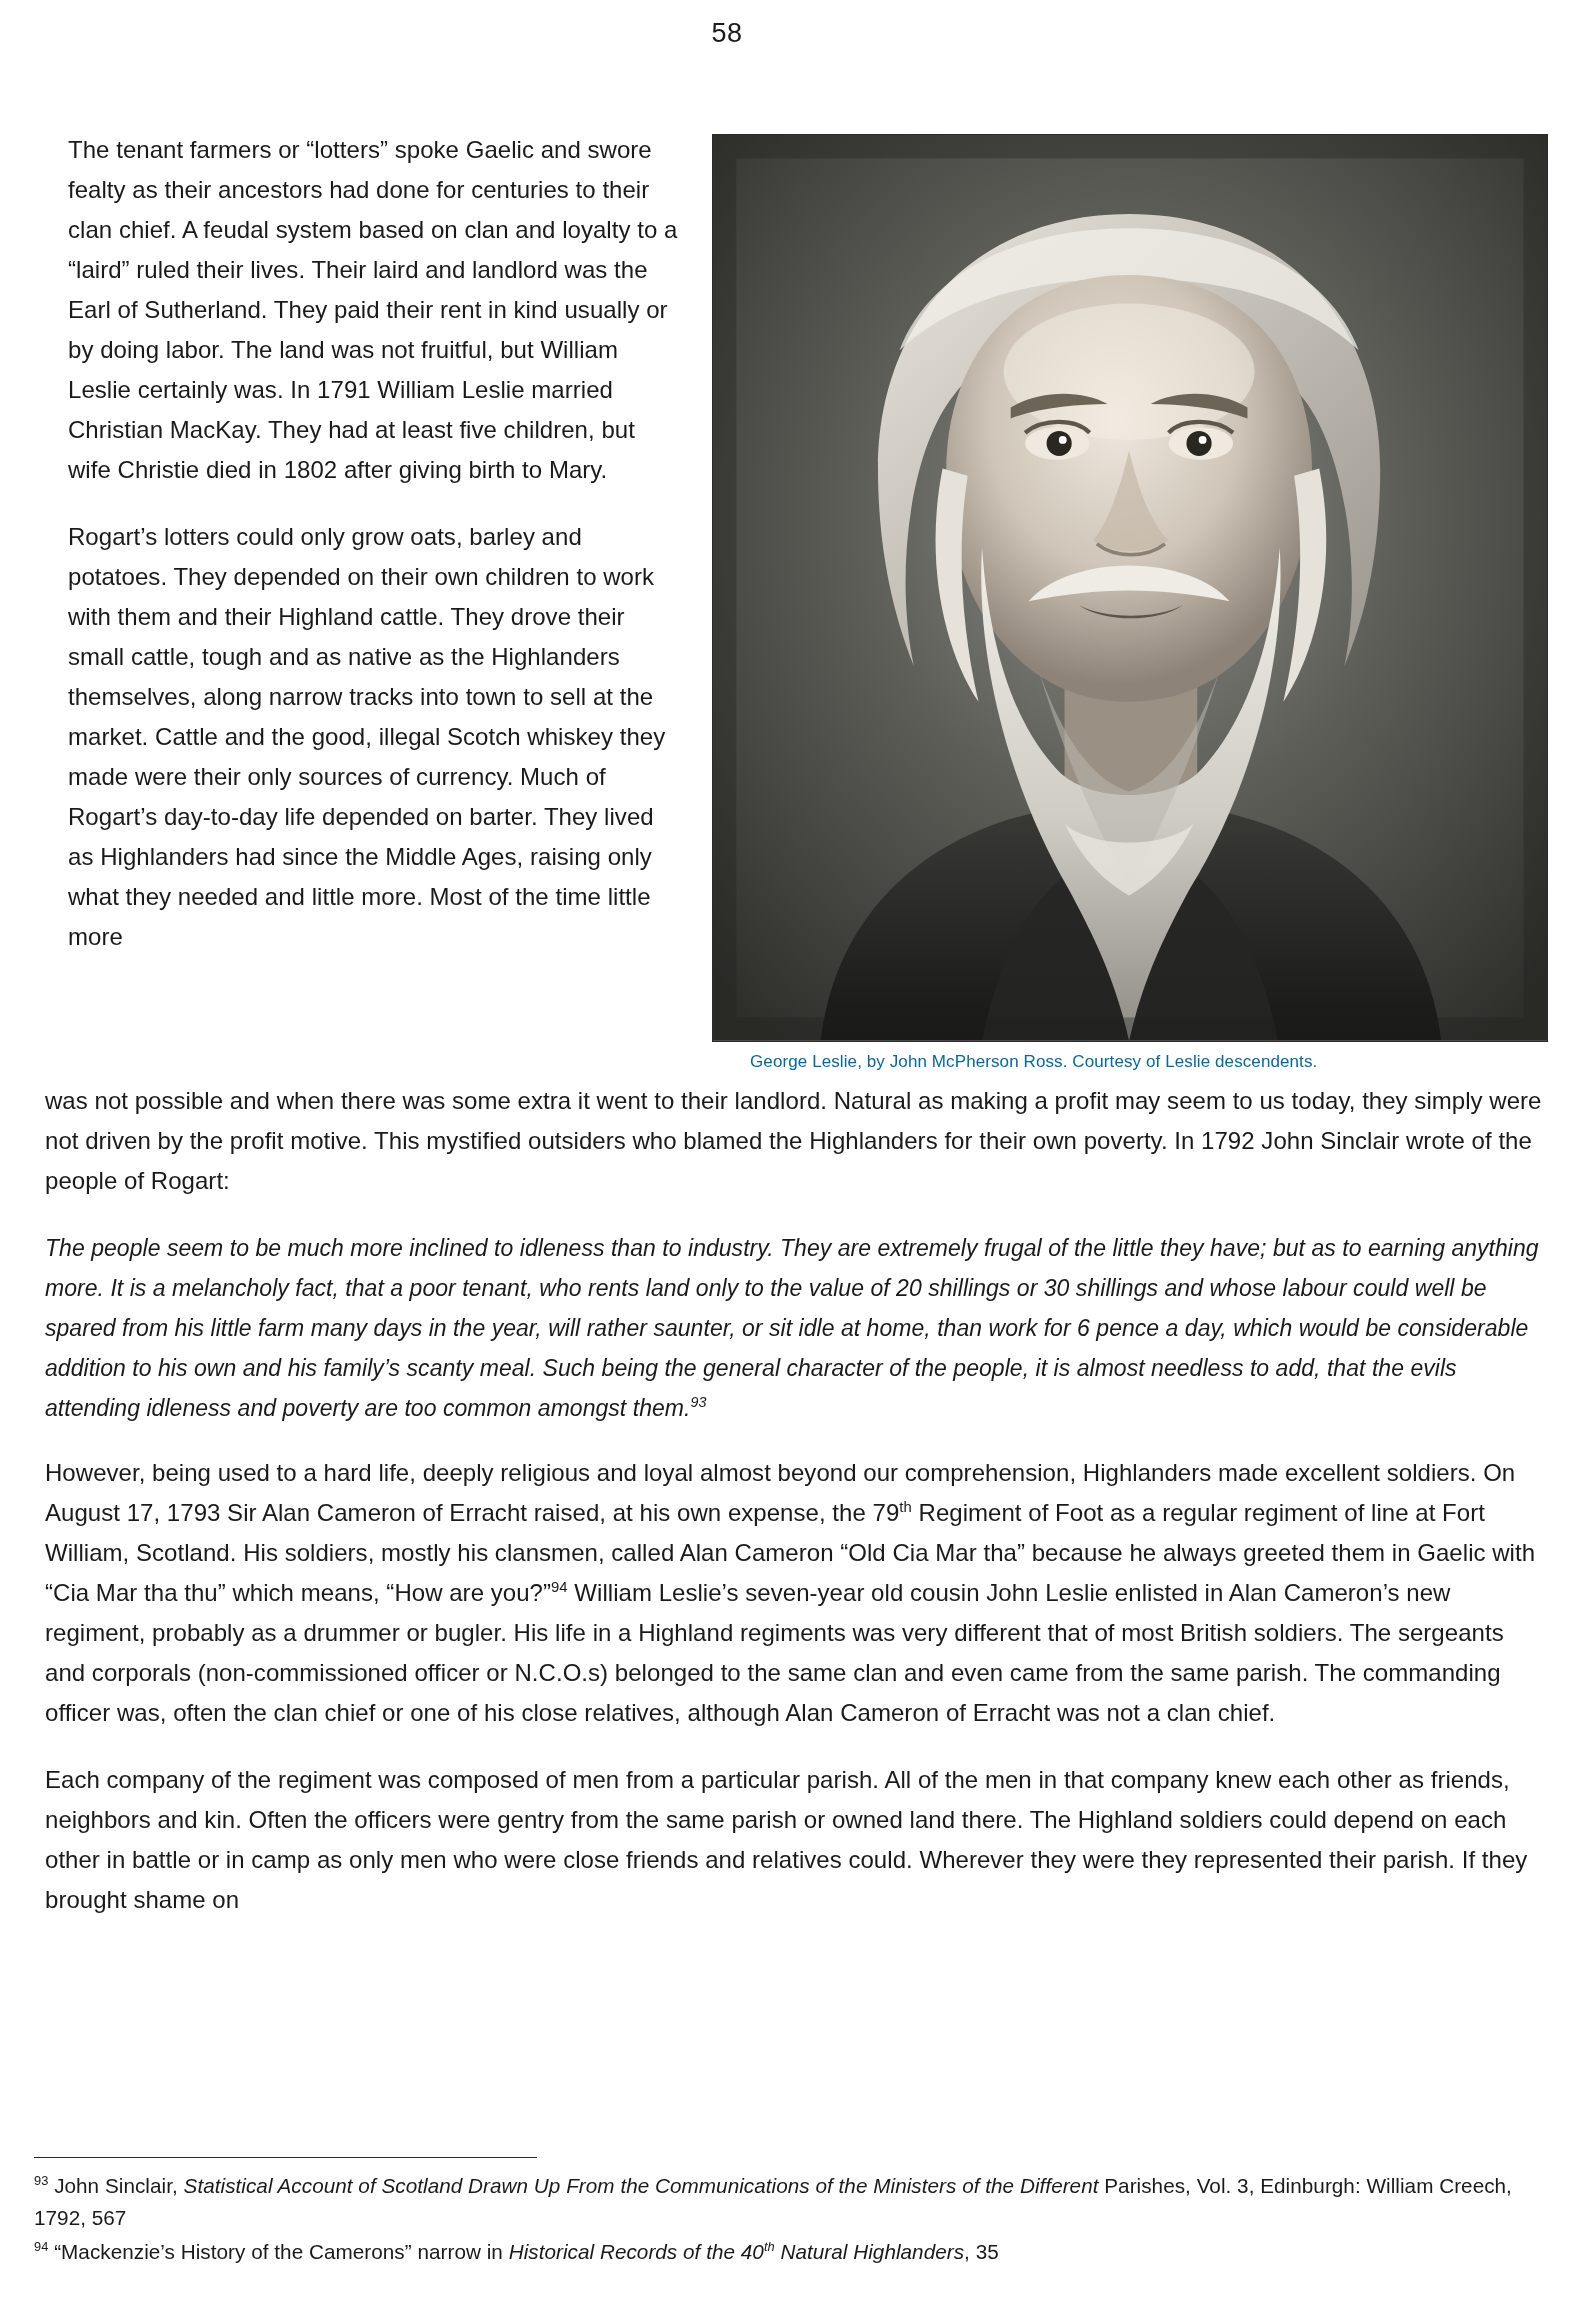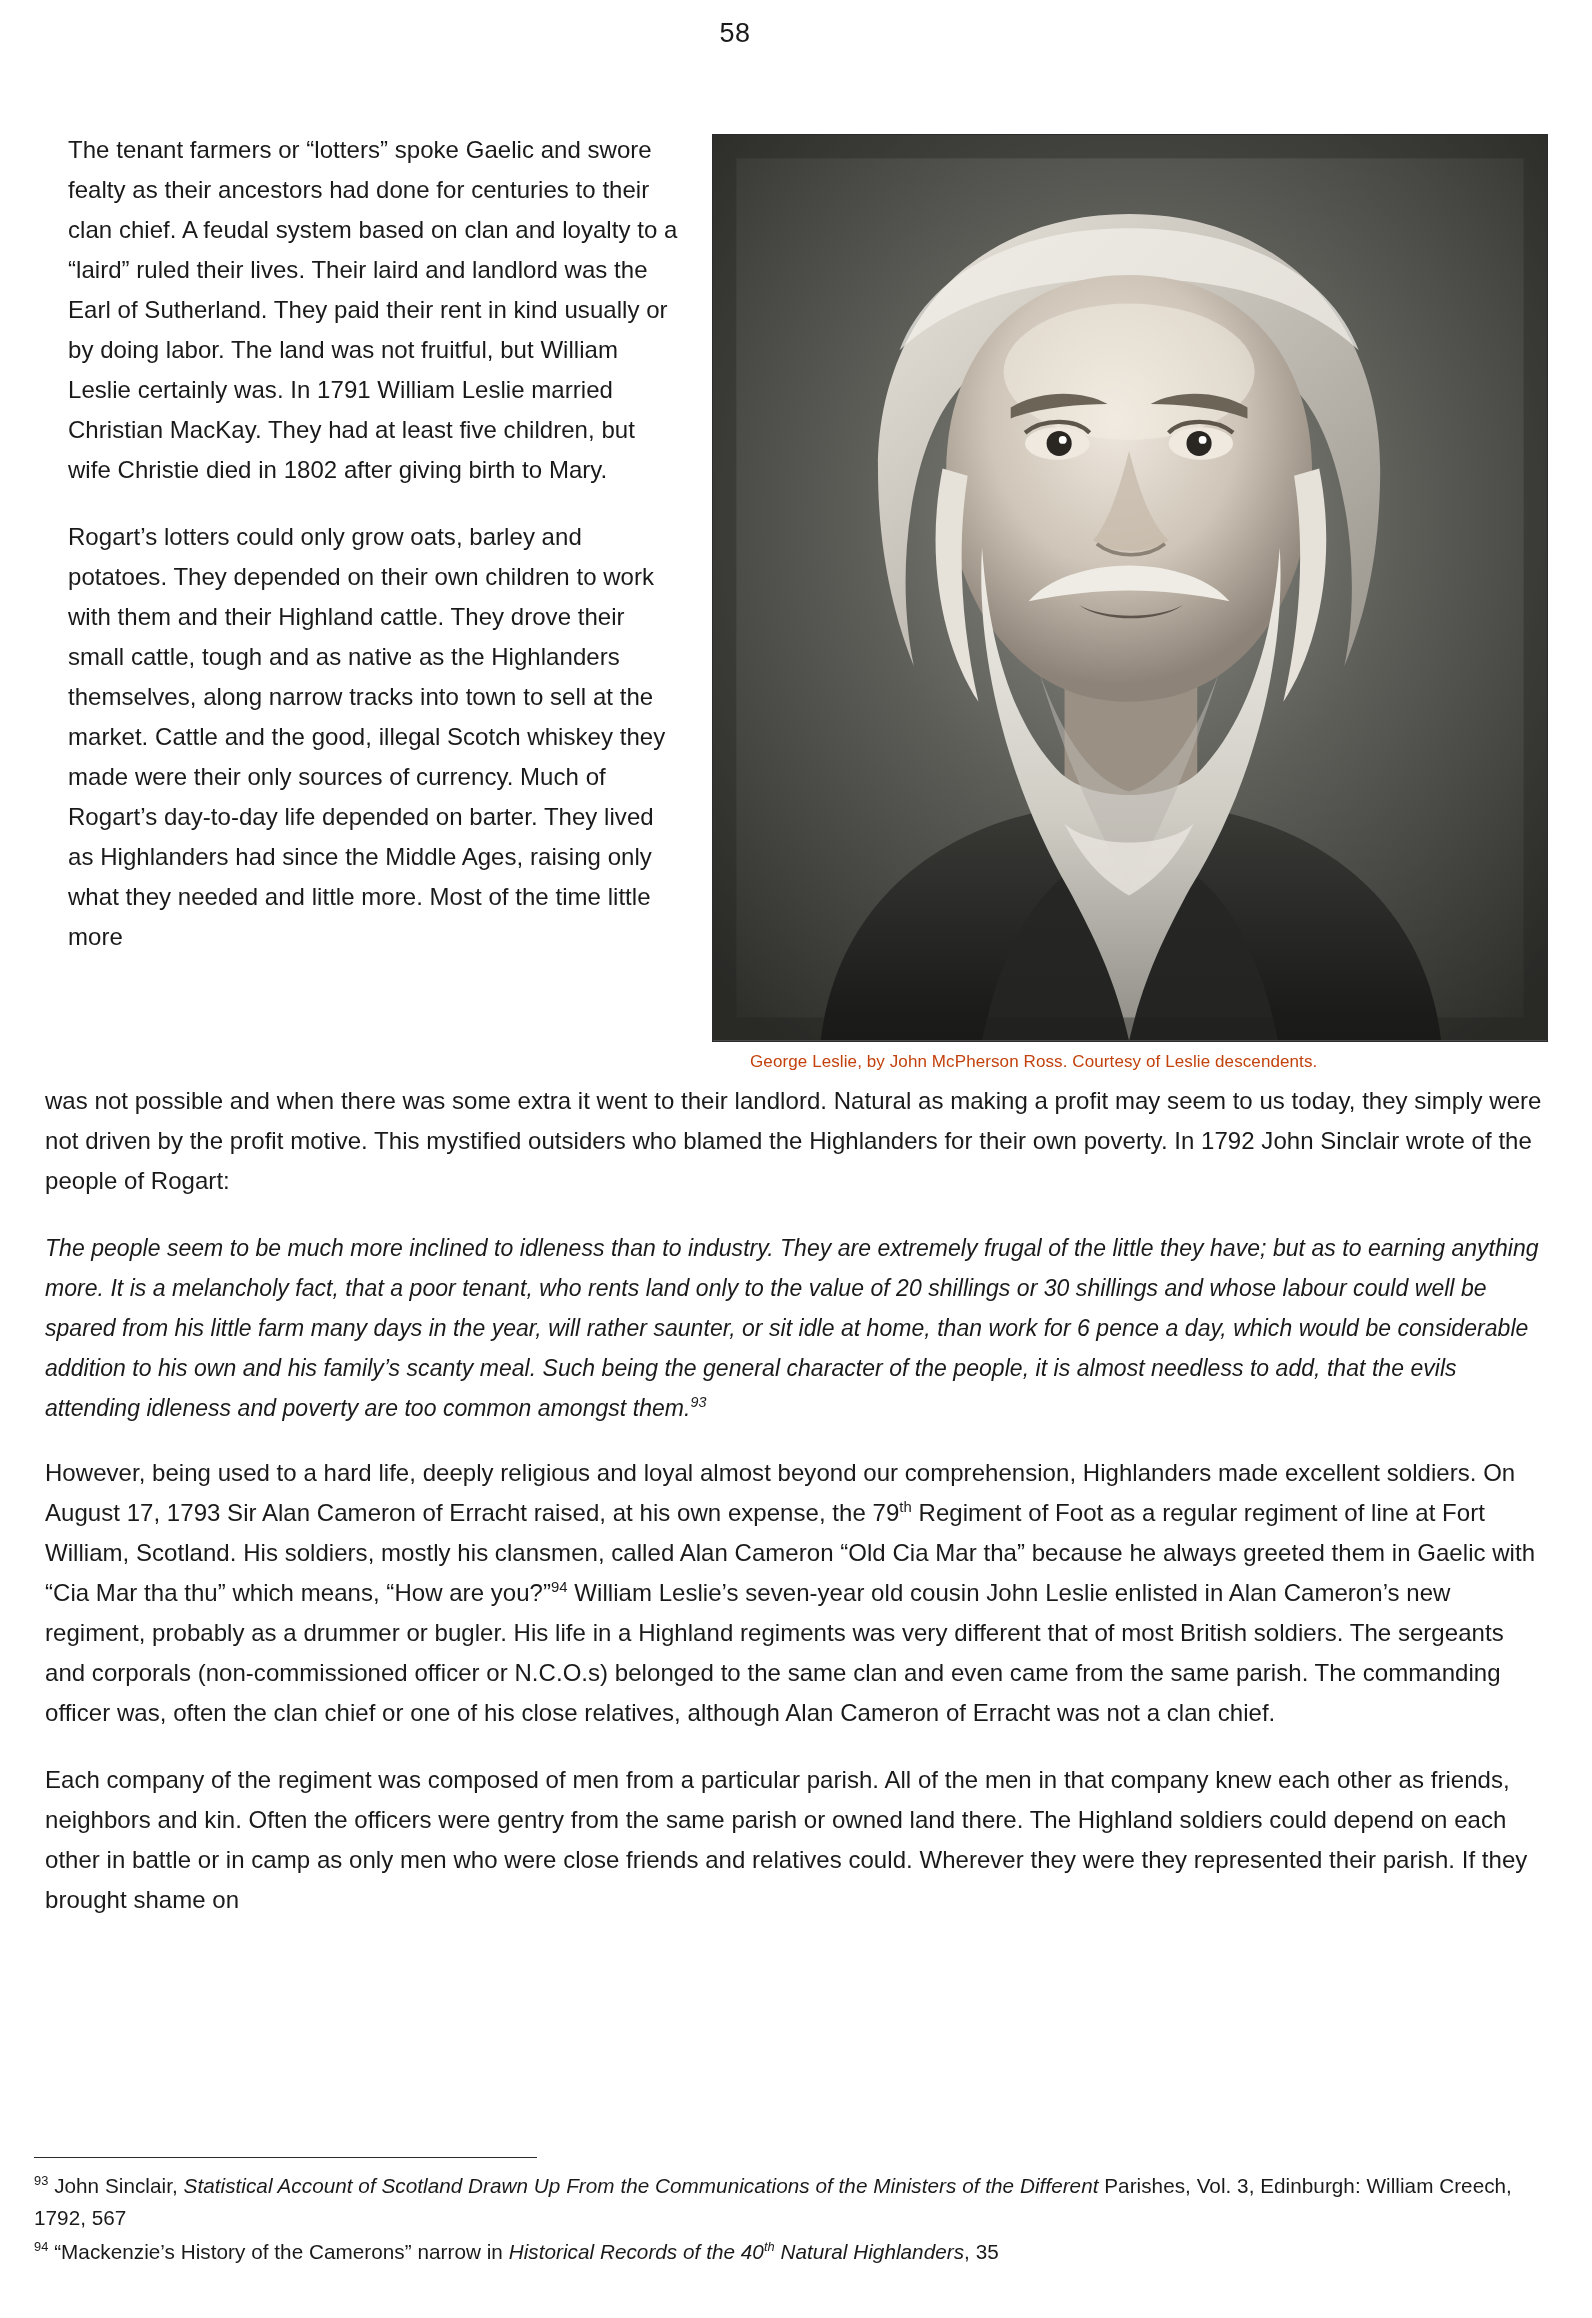--- a/index.html
+++ b/index.html
@@ -14,21 +14,21 @@
   .page {
     position: relative;
     width: 1592px;
     height: 2319px;
     background: #ffffff;
     overflow: hidden;
   }
   .page-number {
     position: absolute;
     top: 18px;
-    left: 16px;
+    left: 8px;
     width: 1438px;
     text-align: center;
     font-size: 27px;
     color: #1a1a1a;
     letter-spacing: 0.4px;
   }
   .content {
     position: absolute;
     left: 45px;
     top: 130px;
@@ -48,21 +48,21 @@
     position: relative;
     background: #4a4a48;
   }
   .portrait {
     position: absolute;
     inset: 0;
   }
   .figure-caption {
     margin-top: 10.8px;
     font-size: 17px;
-    color: #c2410c;
+    color: #0369a1;
     letter-spacing: 0.1px;
     margin-left: 38px;
   }
   p.body {
     font-size: 24px;
     line-height: 40px;
     margin: 0 0 27px 0;
     text-align: left;
     letter-spacing: 0.04px;
   }

